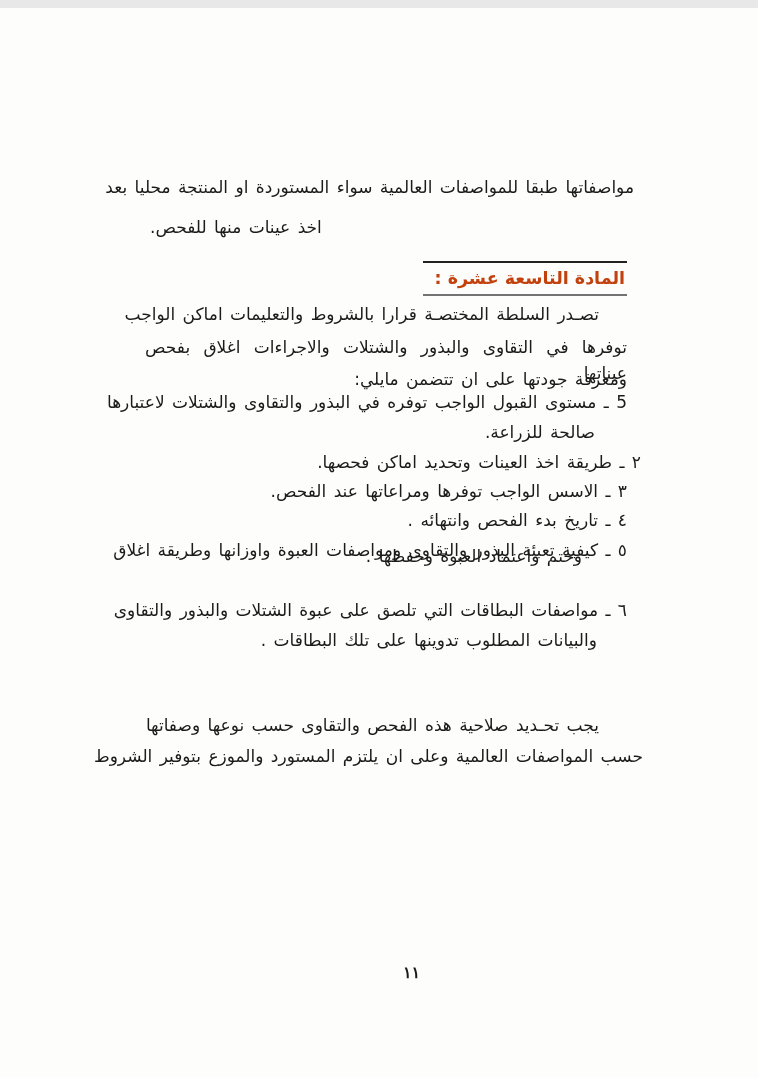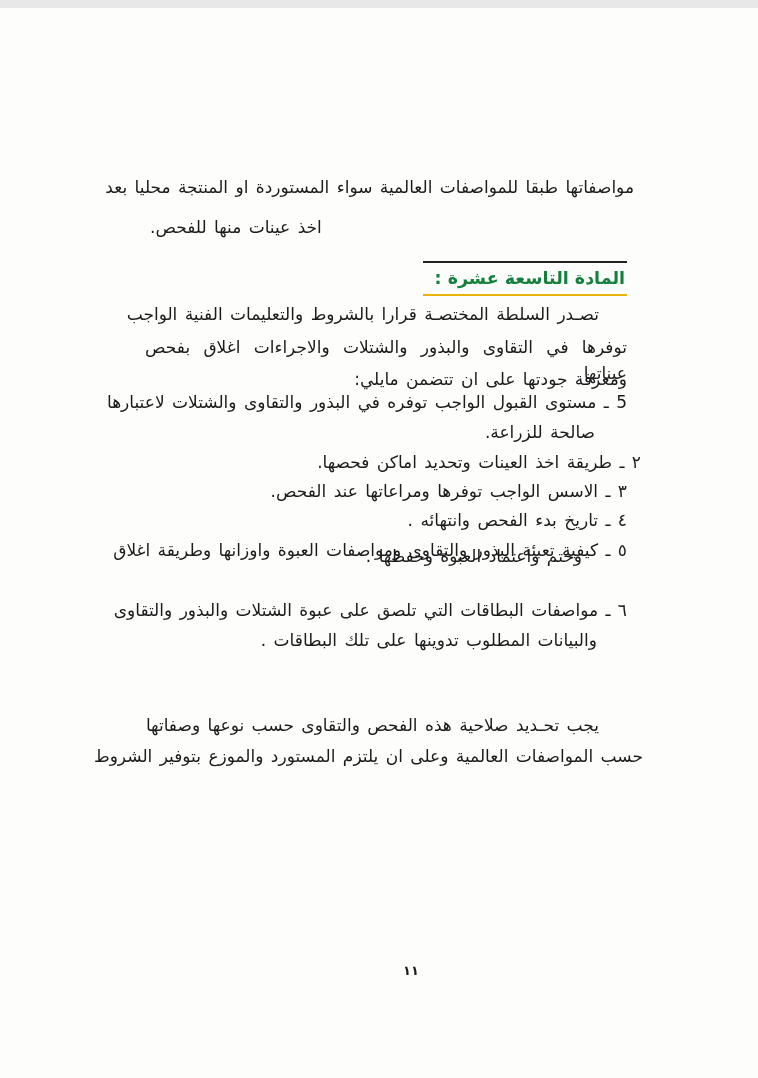--- a/index.html
+++ b/index.html
@@ -33,47 +33,48 @@
     text-align: justify;
     text-align-last: justify;
   }
   .heading-box {
     position: absolute;
     display: inline-block;
     font-size: 17.5px;
     font-weight: bold;
     line-height: 24px;
     border-top: 2px solid #222;
-    border-bottom: 2px solid #eab308;
+    border-bottom: 2px solid #737373;
     padding: 3px 2px 4px 12px;
     white-space: nowrap;
-    color: #15803d;
+    color: #c2410c;
   }
   .page-number {
     position: absolute;
-    font-size: 13px;
+    font-size: 16px;
     font-weight: bold;
     letter-spacing: 3px;
     color: #1b1b1b;
+    font-family: Liberation Serif, serif;
   }
 </style>
 </head>
 <body>
 
 <div class="page">
 
   <div>
     <div class="ln" style="top:166px; right:124px">مواصفاتها طبقا للمواصفات العالمية سواء المستوردة او المنتجة محليا بعد</div>
     <div class="ln" style="top:206px; left:150px">اخذ عينات منها للفحص.</div>
   </div>
 
   <div class="heading-box" style="top:253px; right:131px">المادة التاسعة عشرة :</div>
 
   <div>
-    <div class="ln" style="top:293px; right:159px">تصـدر السلطة المختصـة قرارا بالشروط والتعليمات الفنية الواجب</div>
+    <div class="ln" style="top:293px; right:159px">تصـدر السلطة المختصـة قرارا بالشروط والتعليمات اماكن الواجب</div>
     <div class="ln justify" style="top:326px; right:131px">توفرها في التقاوى والبذور والشتلات والاجراءات اغلاق بفحص عيناتها</div>
     <div class="ln" style="top:358px; right:131px">ومعرفة جودتها على ان تتضمن مايلي:</div>
   </div>
 
   <div>
     <div>
       <div class="ln" style="top:381px; right:131px">5 ـ مستوى القبول الواجب توفره في البذور والتقاوى والشتلات لاعتبارها</div>
       <div class="ln" style="top:411px; right:163px">صالحة للزراعة.</div>
     </div>
     <div>

